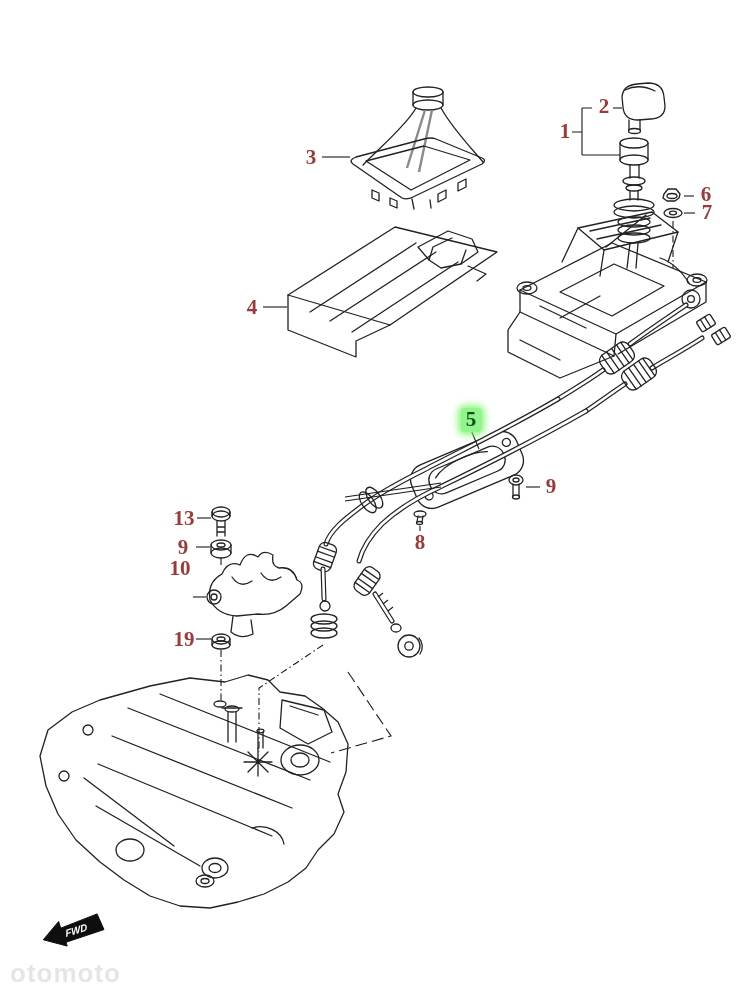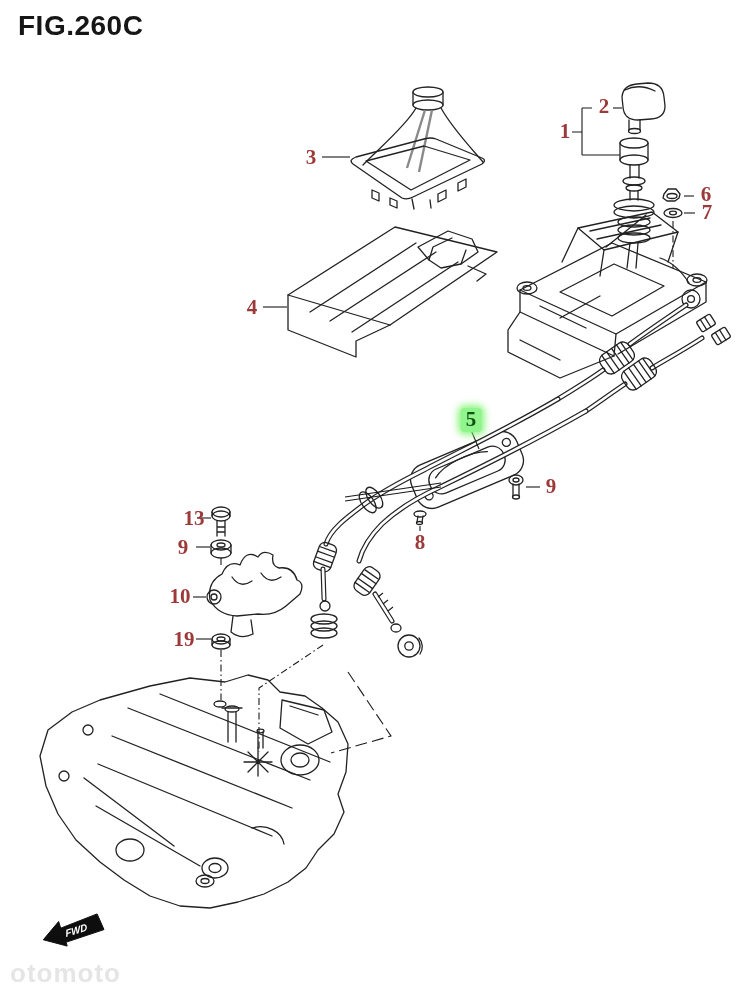--- a/index.html
+++ b/index.html
@@ -19,21 +19,20 @@
   .ln{stroke:#222;stroke-width:1.3;fill:none;stroke-linecap:round;stroke-linejoin:round;}
   .thin{stroke:#1a1a1a;stroke-width:1.1;fill:none;}
   .tube{stroke:#222;stroke-width:5;fill:none;stroke-linecap:round;}
   .tubein{stroke:#fff;stroke-width:2.6;fill:none;stroke-linecap:round;}
 </style>
 </head>
 <body>
 
 <div id="stage">
 
-  <div class="title">FIG.260C</div>
 
   <svg id="art" width="747" height="999" viewBox="0 0 747 999">
 
     <g>
       <path class="ln" d="M622,97 q1,-12 15,-13 l11,-1 q15,0 16,14 l1,9 q0,12 -14,13 l-13,1 q-14,0 -15,-13 z"></path>
       <path class="ln" d="M625,90 q14,-7 30,1"></path>
       <path class="ln" d="M629,120 l0,10 M640,120 l0,10"></path>
       <ellipse class="ln" cx="634.5" cy="131" rx="6" ry="2.5"></ellipse>
     </g>
 
@@ -267,19 +266,19 @@
 
   <div class="callout" style="left:565px;top:131px">1</div>
   <div class="callout" style="left:604px;top:106px">2</div>
   <div class="callout" style="left:311px;top:157px">3</div>
   <div class="callout" style="left:252px;top:307px">4</div>
   <div class="callout highlight" style="left:471px;top:420px">5</div>
   <div class="callout" style="left:706px;top:194px">6</div>
   <div class="callout" style="left:707px;top:212px">7</div>
   <div class="callout" style="left:420px;top:542px">8</div>
   <div class="callout" style="left:551px;top:486px">9</div>
-  <div class="callout" style="left:180px;top:596px">10</div>
+  <div class="callout" style="left:180px;top:568px">10</div>
   <div class="callout" style="left:184px;top:639px">19</div>
   <div class="callout" style="left:183px;top:547px">9</div>
-  <div class="callout" style="left:194px;top:518px">13</div>
+  <div class="callout" style="left:184px;top:518px">13</div>
 
   <div class="watermark">otomoto</div>
 </div>
 
 </body></html>

